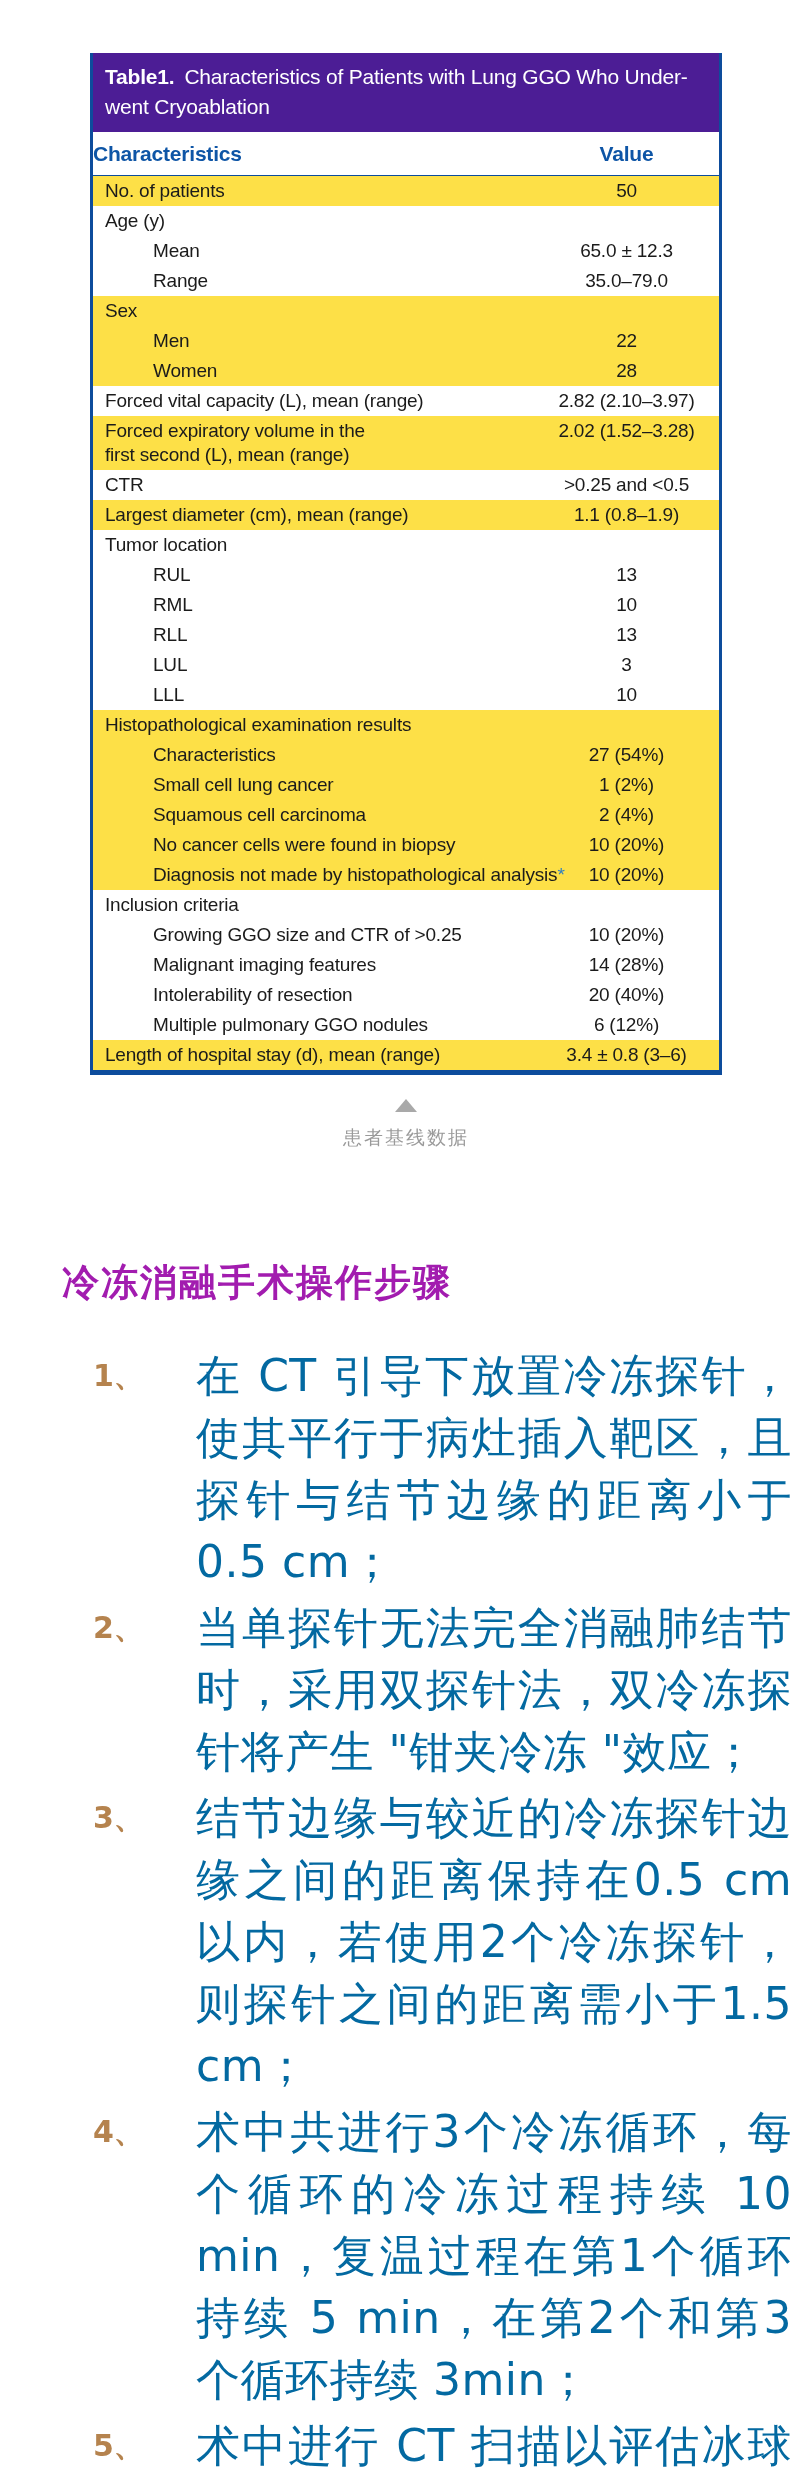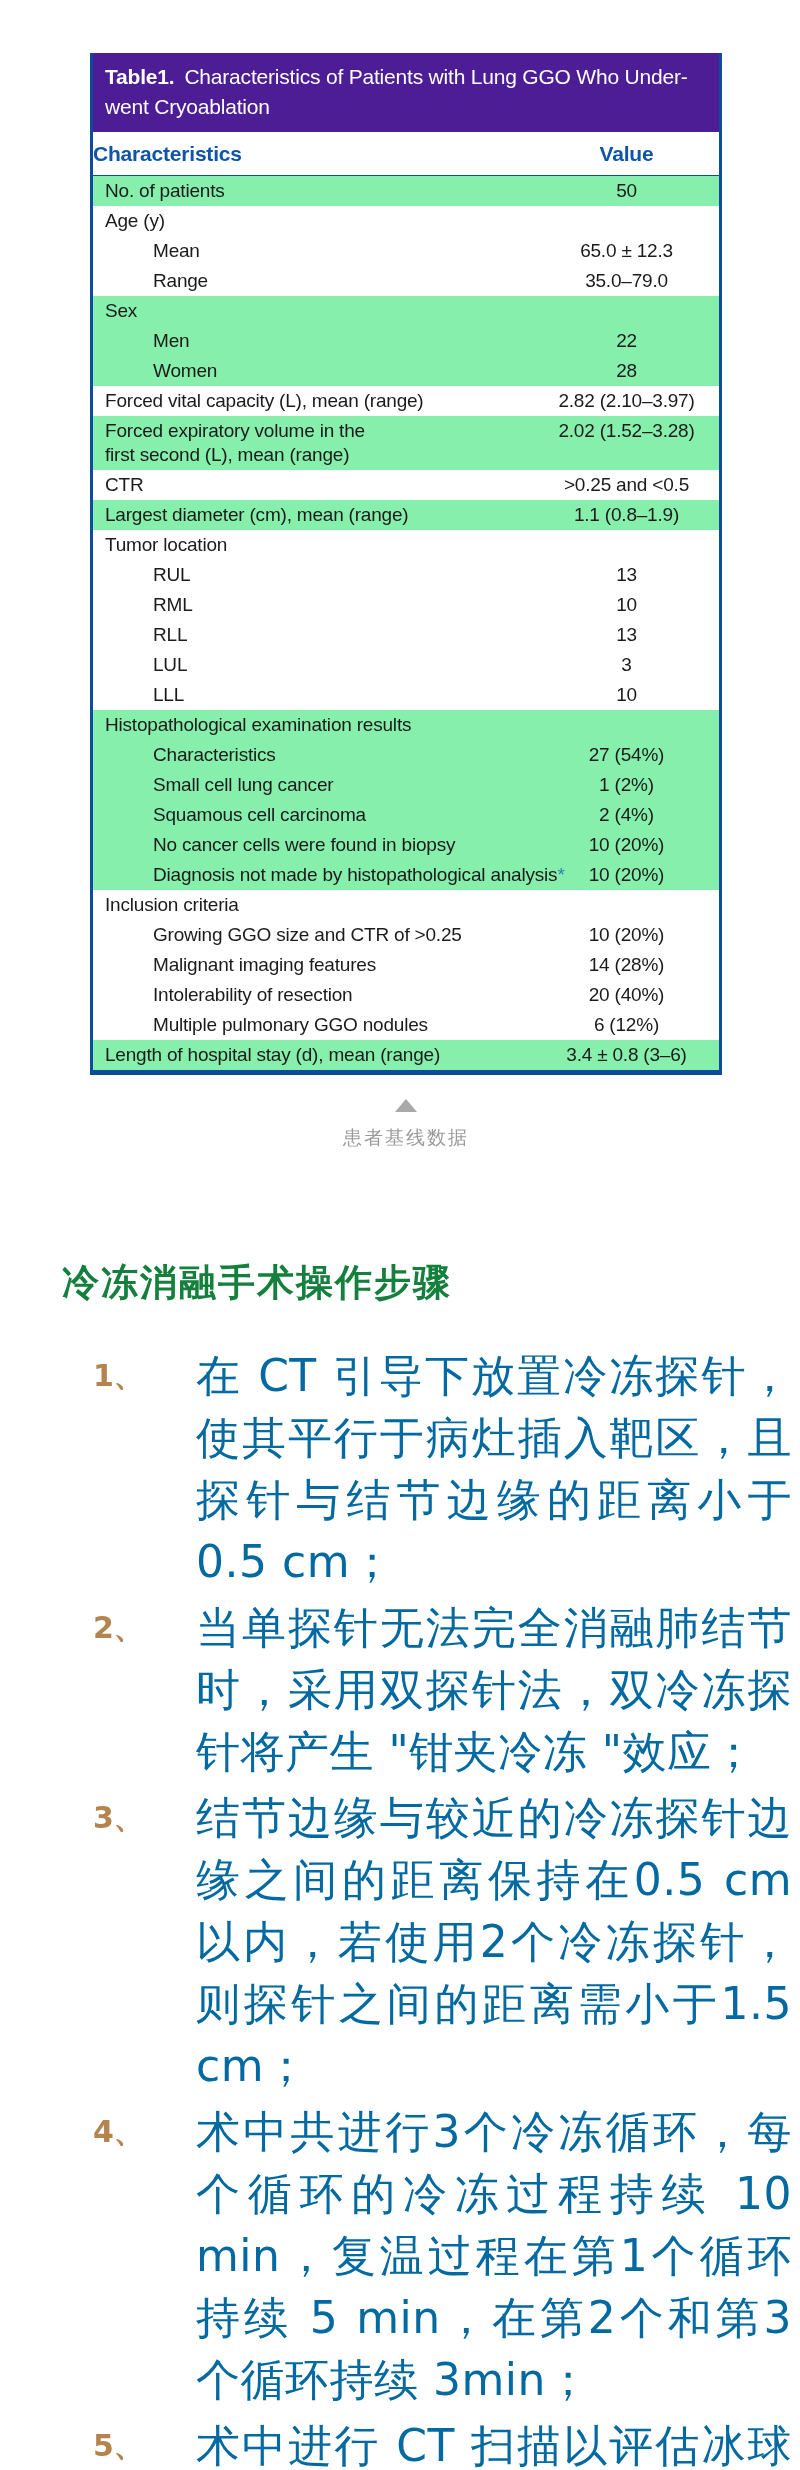--- a/index.html
+++ b/index.html
@@ -48,21 +48,21 @@
   td{
     vertical-align:top;
     font-size:19px;
     line-height:24px;
     letter-spacing:-0.2px;
     padding:3px 0;
   }
   td.lab{padding-left:12px; white-space:nowrap; overflow:visible;}
   td.lab.ind{padding-left:60px;}
   td.val{text-align:center; }
-  tr.shaded td{background:#86efac;}
+  tr.shaded td{background:#fde047;}
   td .star{color:#2e7fc1;}
 
   
   .caption{
     width:632px;
     margin:24px 0 0 90px;
     text-align:center;
   }
   .cap-tri{
     width:0;height:0;
@@ -79,21 +79,21 @@
     font-family:"DejaVu Sans", sans-serif;
   }
 
   
   .sec-heading{
     margin:110px 0 0 62px;
     font-family:"DejaVu Serif", serif;
     font-weight:bold;
     font-size:37px;
     line-height:42px;
-    color:#15803d;
+    color:#a21caf;
     letter-spacing:2px;
   }
   .steps{
     margin:42px 0 40px 93px;
   }
   .step{
     display:flex;
     align-items:flex-start;
     margin-bottom:4px;
   }

